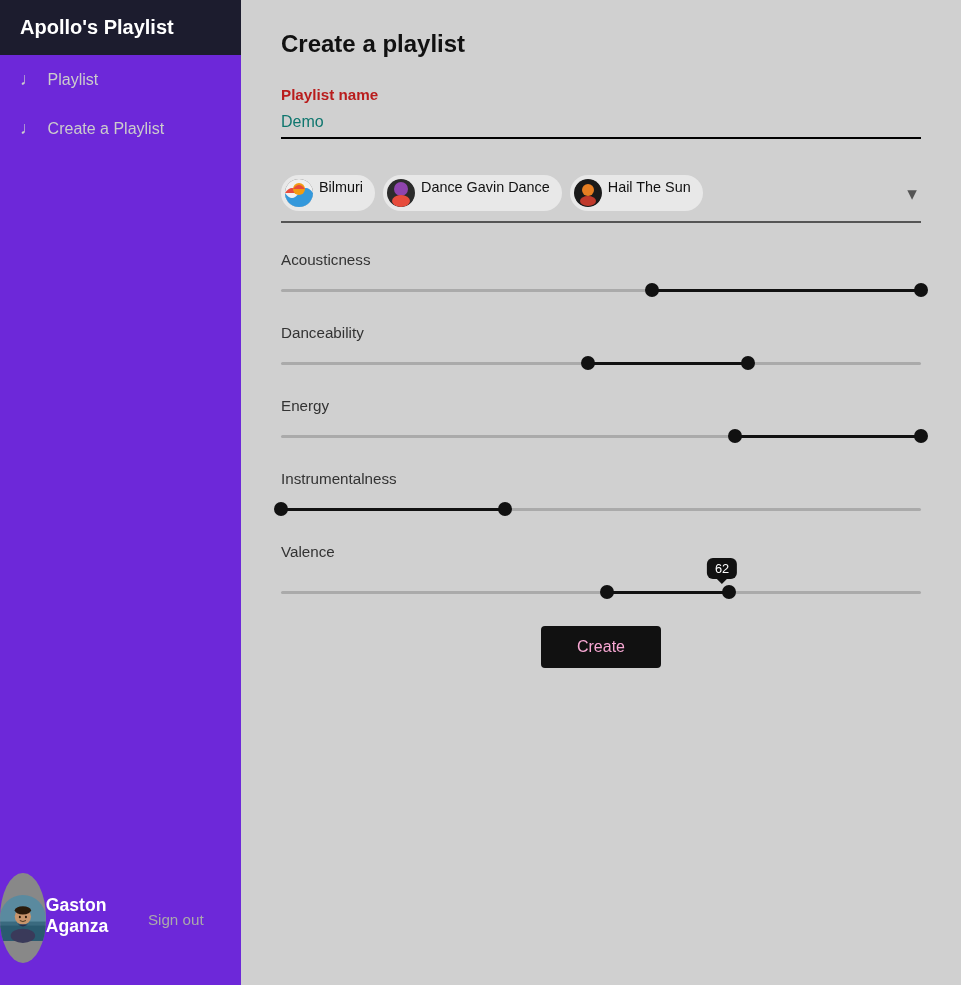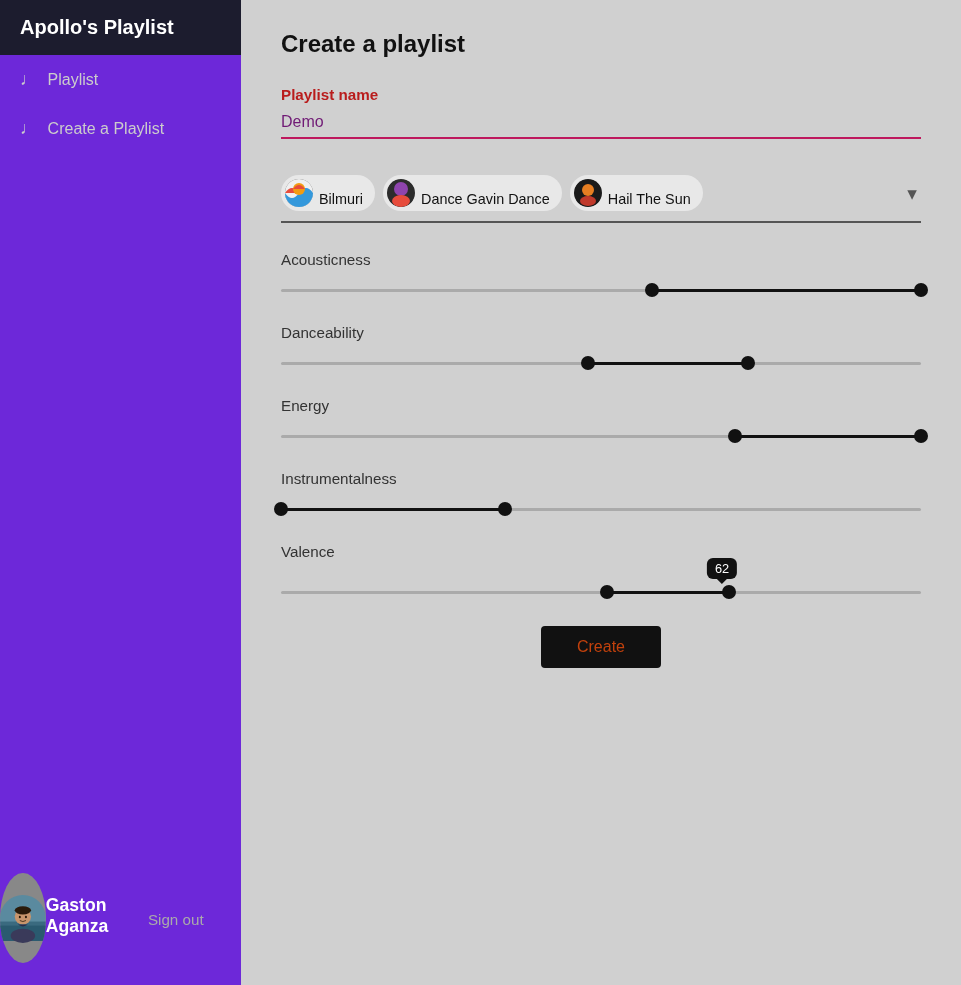--- a/index.html
+++ b/index.html
@@ -104,44 +104,44 @@
       font-size: 0.95rem;
       color: #b91c1c;
       margin-bottom: 6px;
       font-weight: 700;
     }
 
     #playlist-name-input {
       width: 100%;
       background: transparent;
       border: none;
-      border-bottom: 2px solid #be185d;
+      border-bottom: 2px solid #000000;
       font-size: 1rem;
-      color: #701a75;
+      color: #0f766e;
       padding: 4px 0 6px;
       outline: none;
       margin-bottom: 28px;
     }
 
     #seed-artists-section {
       margin-bottom: 28px;
     }
 
     #seed-artists-row {
       display: flex;
       align-items: center;
       border-bottom: 2px solid #555;
       padding-bottom: 10px;
       margin-top: 8px;
       gap: 8px;
     }
 
     .artist-chip {
       display: flex;
-      align-items: flex-end;
+      align-items: flex-start;
       gap: 6px;
       background: #e8e8e8;
       border-radius: 20px;
       padding: 4px 12px 4px 4px;
       font-size: 0.9rem;
       color: #111;
     }
 
     .artist-avatar {
       width: 28px;
@@ -225,21 +225,21 @@
       left: 50%;
       transform: translateX(-50%);
       border: 5px solid transparent;
       border-top-color: #111;
     }
 
     #create-button {
       display: block;
       margin: 20px auto 0;
       background: #111;
-      color: #c2410c;
+      color: #f9a8d4;
       border: none;
       border-radius: 4px;
       padding: 12px 36px;
       font-size: 1rem;
       cursor: pointer;
       font-weight: 500;
     }
   </style>
 </head>
 <body>

